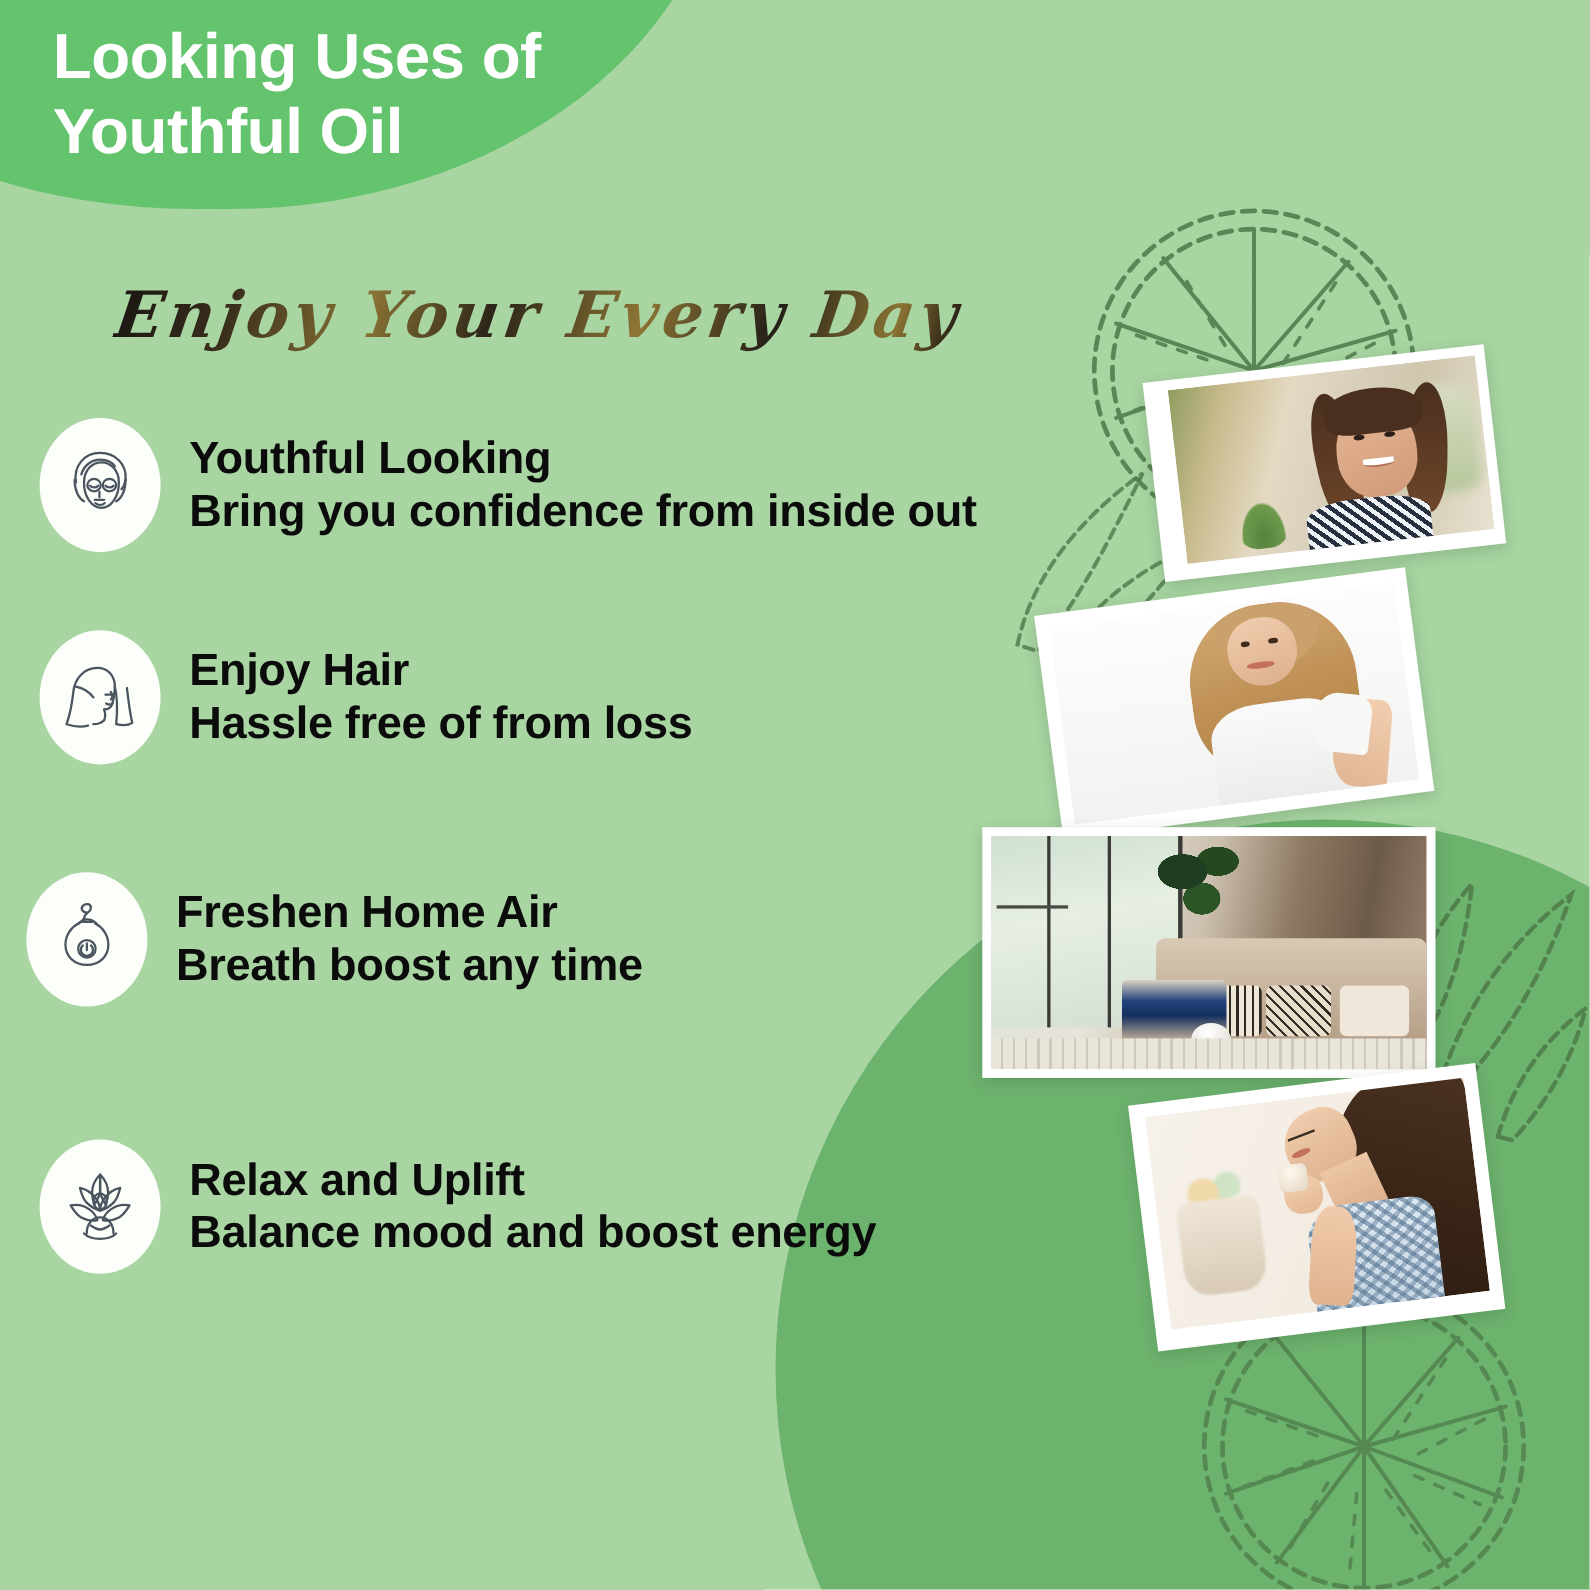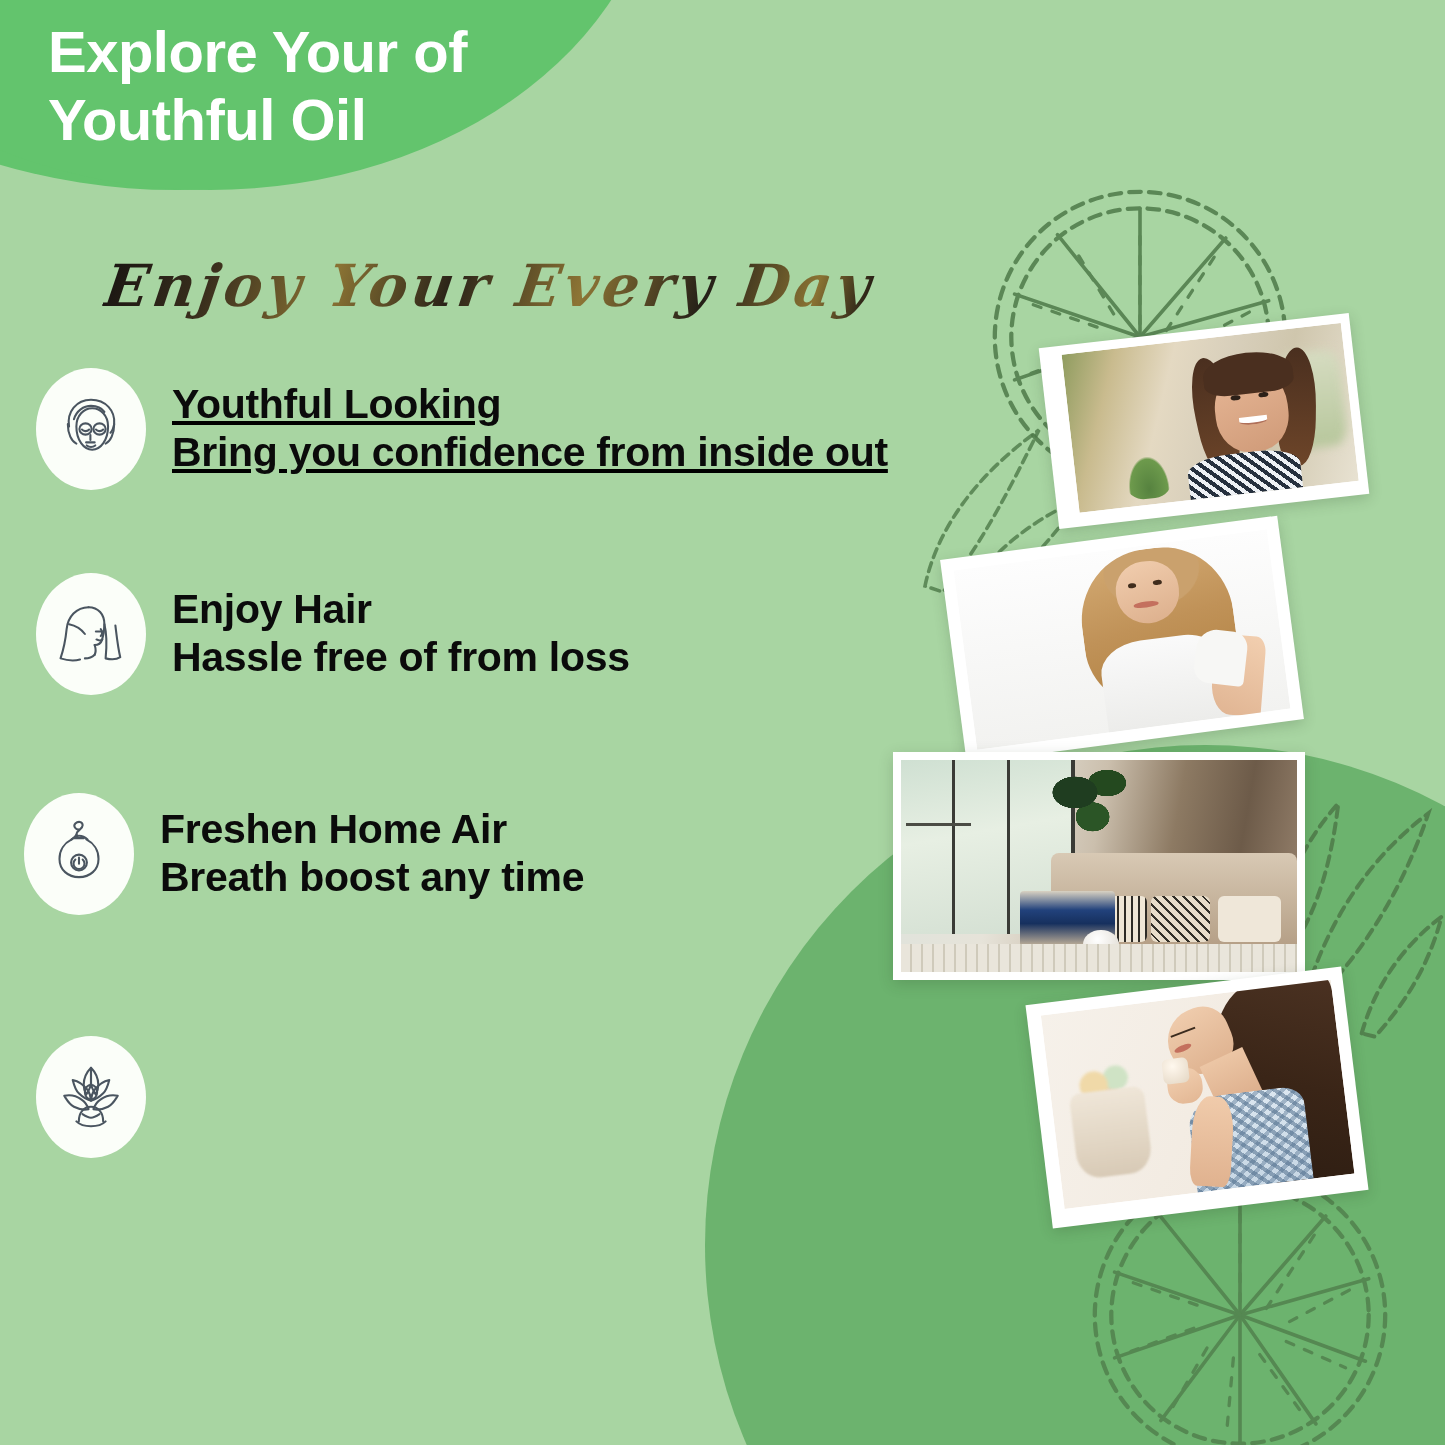--- a/index.html
+++ b/index.html
@@ -80,21 +80,21 @@
     left:0; top:368px;
     width:1060px;
     z-index:10;
   }
   .feature-row {
     position:absolute;
     display:flex;
     align-items:center;
     gap:26px;
   }
-  .feature-row.r0 { left:36px; top:0px;text-decoration:underline; }
+  .feature-row.r0 { left:36px; top:12px; }
   .feature-row.r1 { left:36px; top:205px; }
   .feature-row.r2 { left:24px; top:425px; }
   .feature-row.r3 { left:36px; top:668px; }
 
   .icon-badge {
     flex:0 0 auto;
     width:110px; height:122px;
     border-radius:50%;
     background:#fbfef9;
     display:flex;
@@ -438,21 +438,21 @@
 </head>
 <body>
 
 <div id="poster">
 
   <div class="header-blob2"></div>
   <div class="header-blob"></div>
   <div class="corner-circle"></div>
 
   <div class="header-title">
-    <div>Explore Your of</div>
+    <div>Looking Uses of</div>
     <div>Youthful Oil</div>
   </div>
 
   <div class="tagline">Enjoy Your Every Day</div>
 
   <svg class="citrus-top" viewBox="0 0 200 200">
     <g fill="none" stroke="#4e7a49" stroke-width="2.6" stroke-linecap="round" stroke-dasharray="7 5">
       <circle cx="100" cy="100" r="88"></circle>
       <circle cx="100" cy="100" r="78"></circle>
     </g>
@@ -671,17 +671,21 @@
           <path d="M17 18c5 1 9 4 12 8 2 3 3 6 3 9-4-1-7-3-10-6-3-3-4-7-5-11z"></path>
           <path d="M47 18c-5 1-9 4-12 8-2 3-3 6-3 9 4-1 7-3 10-6 3-3 4-7 5-11z"></path>
           <path d="M10 31c5-1 10 0 14 3 3 2 5 5 6 8-4 1-8 0-12-2-4-2-6-6-8-9z"></path>
           <path d="M54 31c-5-1-10 0-14 3-3 2-5 5-6 8 4 1 8 0 12-2 4-2 6-6 8-9z"></path>
           <ellipse cx="32" cy="28" rx="5" ry="6"></ellipse>
           <path d="M22 52c0-7 4-12 10-12s10 5 10 12"></path>
           <path d="M20 52c3 3 8 4 12 4s9-1 12-4"></path>
           <path d="M25 46c3 2 5 3 7 3s4-1 7-3"></path>
         </svg>
       </div>
+      <div class="feature-text">
+        <div class="feature-title">Relax and Uplift</div>
+        <div class="feature-sub">Balance mood and boost energy</div>
+      </div>
     </div>
 
   </div>
 
 </div>
 
 </body></html>

